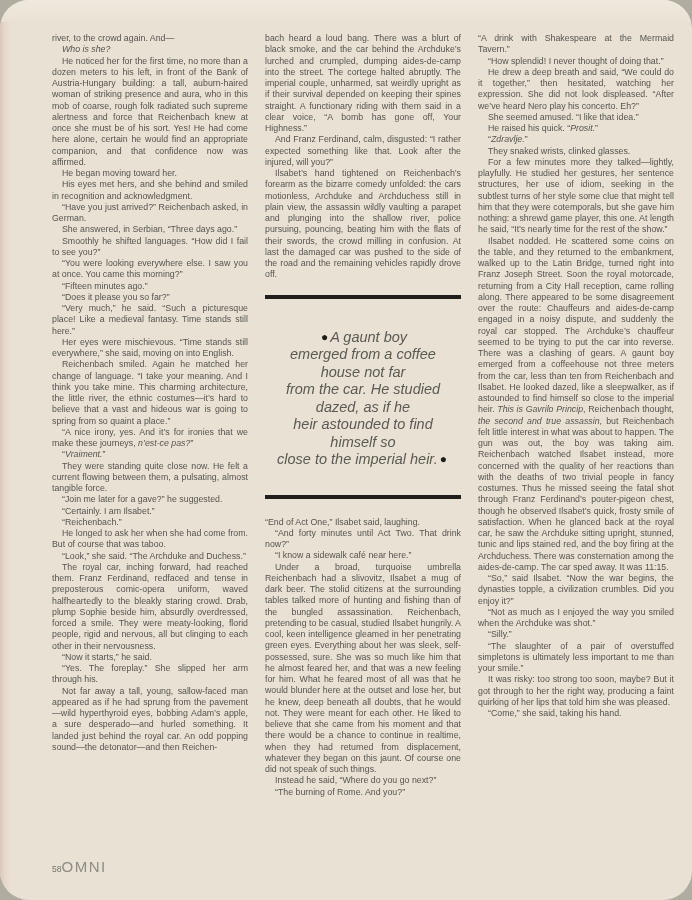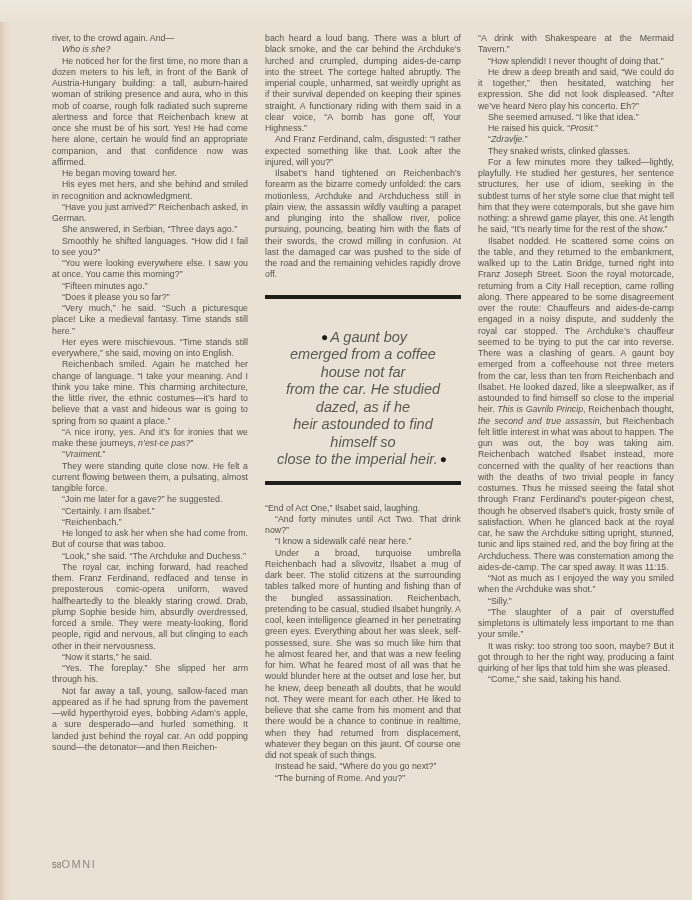--- a/index.html
+++ b/index.html
@@ -3,20 +3,21 @@
 <meta charset="utf-8">
 <style>
   html,body { margin:0; padding:0; background:#b0aca2; }
   .page {
     position:relative;
     width:692px; height:900px;
     margin:0 auto;
     background:#e9e2d4;
     overflow:hidden;
     font-family:"Liberation Sans", sans-serif;
+    border-radius:29px;
   }
   .edge-left {
     position:absolute; left:0; top:0; width:12px; height:100%;
     background:linear-gradient(90deg,#dcc6bb 0%, #e6d8cb 40%, #e9e2d4 100%);
   }
   .edge-top {
     position:absolute; left:0; top:0; width:100%; height:22px;
     background:linear-gradient(180deg,#efe9de 0%, #e9e2d4 100%);
   }
   .columns {
@@ -37,37 +38,37 @@
     height:4px; background:#201f1b;
     margin-top:14px;
   }
   .rule.bottom { margin-top:0; margin-bottom:18px; }
   .pull-quote {
     text-align:center;
     font-style:italic;
     font-size:14.5px;
     line-height:17.5px;
     color:#5b5953;
-    padding:30px 2px 12px 2px;
+    padding:30px 2px 26px 2px;
   }
   .pq-line { white-space:nowrap; }
   .q-dot {
     font-style:normal;
     font-size:12px;
     color:#1d1c18;
     vertical-align:1px;
     padding:0 2px;
   }
   .footer {
     position:absolute; left:52px; top:858px;
     font-size:8.5px; color:#75736c;
     display:flex; gap:0; align-items:baseline;
   }
   .footer .mag {
-    color:#8e8c84; letter-spacing:1.5px; font-size:11px;
+    color:#8e8c84; letter-spacing:1.5px; font-size:15px;
   }
 </style>
 </head>
 <body>
 
 <div class="page">
   <div class="edge-left"></div>
   <div class="edge-top"></div>
 
   <div class="columns">
@@ -131,20 +132,21 @@
     <div class="col">
         <p class="para noindent"><span>“A drink with Shakespeare at the Mermaid Tavern.”</span></p>
         <p class="para"><span>“How splendid! I never thought of doing that.”</span></p>
         <p class="para"><span>He drew a deep breath and said, “We could do it together,” then hesitated, watching her expression. She did not look displeased. “After we’ve heard Nero play his concerto. Eh?”</span></p>
         <p class="para"><span>She seemed amused. “I like that idea.”</span></p>
         <p class="para"><span>He raised his quick. “</span><span class="inline-italic">Prosit.</span><span>”</span></p>
         <p class="para"><span>“</span><span class="inline-italic">Zdravlje.</span><span>”</span></p>
         <p class="para"><span>They snaked wrists, clinked glasses.</span></p>
         <p class="para"><span>For a few minutes more they talked—lightly, playfully. He studied her gestures, her sentence structures, her use of idiom, seeking in the subtlest turns of her style some clue that might tell him that they were cotemporals, but she gave him nothing: a shrewd game player, this one. At length he said, “It’s nearly time for the rest of the show.”</span></p>
         <p class="para"><span>Ilsabet nodded. He scattered some coins on the table, and they returned to the embankment, walked up to the Latin Bridge, turned right into Franz Joseph Street. Soon the royal motorcade, returning from a City Hall reception, came rolling along. There appeared to be some disagreement over the route: Chauffeurs and aides-de-camp engaged in a noisy dispute, and suddenly the royal car stopped. The Archduke’s chauffeur seemed to be trying to put the car into reverse. There was a clashing of gears. A gaunt boy emerged from a coffeehouse not three meters from the car, less than ten from Reichenbach and Ilsabet. He looked dazed, like a sleepwalker, as if astounded to find himself so close to the imperial heir. </span><span class="inline-italic">This is Gavrilo Princip</span><span>, Reichenbach thought, </span><span class="inline-italic">the second and true assassin</span><span>, but Reichenbach felt little interest in what was about to happen. The gun was out, the boy was taking aim. Reichenbach watched Ilsabet instead, more concerned with the quality of her reactions than with the deaths of two trivial people in fancy costumes. Thus he missed seeing the fatal shot through Franz Ferdinand’s pouter-pigeon chest, though he observed Ilsabet’s quick, frosty smile of satisfaction. When he glanced back at the royal car, he saw the Archduke sitting upright, stunned, tunic and lips stained red, and the boy firing at the Archduchess. There was consternation among the aides-de-camp. The car sped away. It was 11:15.</span></p>
+        <p class="para"><span>“So,” said Ilsabet. “Now the war begins, the dynasties topple, a civilization crumbles. Did you enjoy it?”</span></p>
         <p class="para"><span>“Not as much as I enjoyed the way you smiled when the Archduke was shot.”</span></p>
         <p class="para"><span>“Silly.”</span></p>
         <p class="para"><span>“The slaughter of a pair of overstuffed simpletons is ultimately less important to me than your smile.”</span></p>
         <p class="para"><span>It was risky: too strong too soon, maybe? But it got through to her the right way, producing a faint quirking of her lips that told him she was pleased.</span></p>
         <p class="para"><span>“Come,” she said, taking his hand.</span></p>
       </div>
   </div>
 
   <div class="footer">
     <span>58</span>

